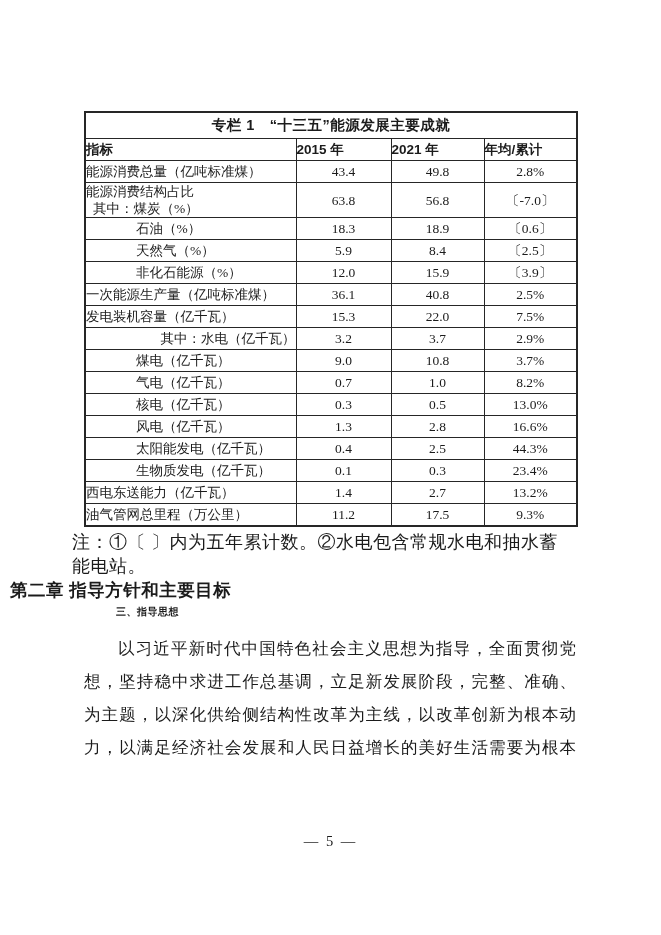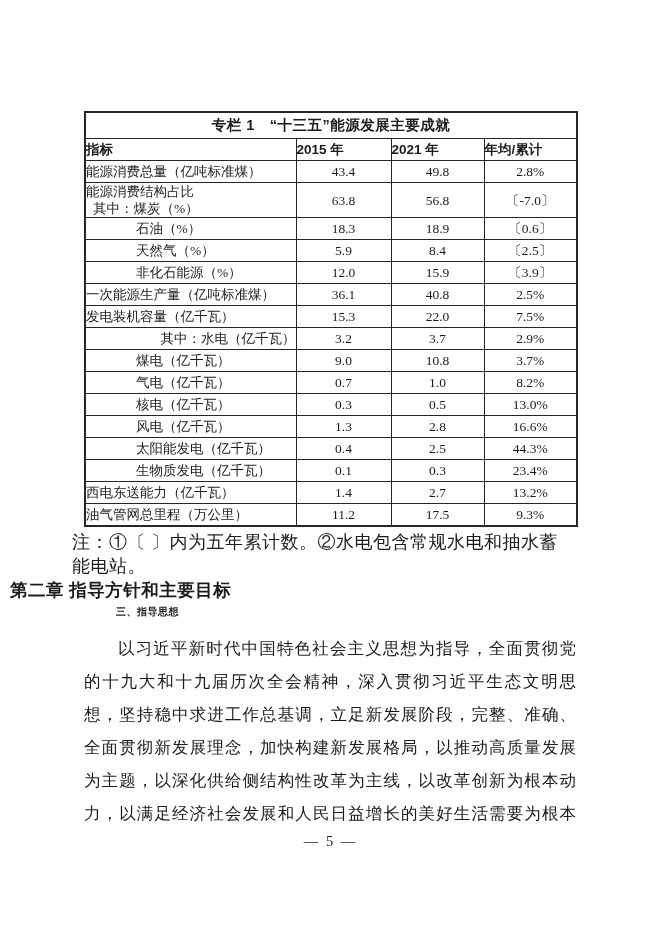--- a/index.html
+++ b/index.html
@@ -243,22 +243,20 @@
   </table>
 
   <div class="note">注：①〔 〕内为五年累计数。②水电包含常规水电和抽水蓄能电站。</div>
 
   <h2 class="chapter">第二章 指导方针和主要目标</h2>
 
   <h3 class="section">三、指导思想</h3>
 
   <div class="para">
     <div class="pline indent">以习近平新时代中国特色社会主义思想为指导，全面贯彻党</div>
-    <div class="pline">的十九大和十九届历次全会精神，深入贯彻习近平生态文明思</div>
     <div class="pline">想，坚持稳中求进工作总基调，立足新发展阶段，完整、准确、</div>
-    <div class="pline">全面贯彻新发展理念，加快构建新发展格局，以推动高质量发展</div>
     <div class="pline">为主题，以深化供给侧结构性改革为主线，以改革创新为根本动</div>
     <div class="pline">力，以满足经济社会发展和人民日益增长的美好生活需要为根本</div>
   </div>
 
   <div class="pageno">— 5 —</div>
 
 </div>
 
 </body></html>

